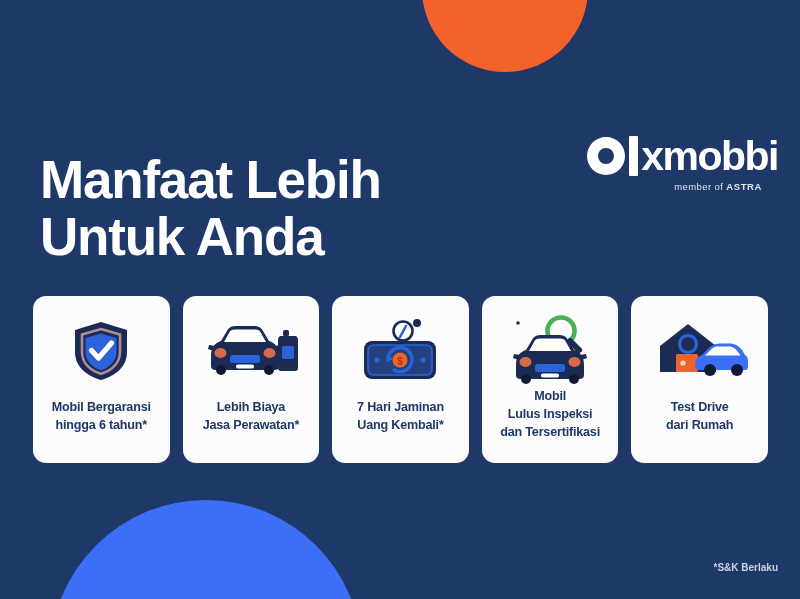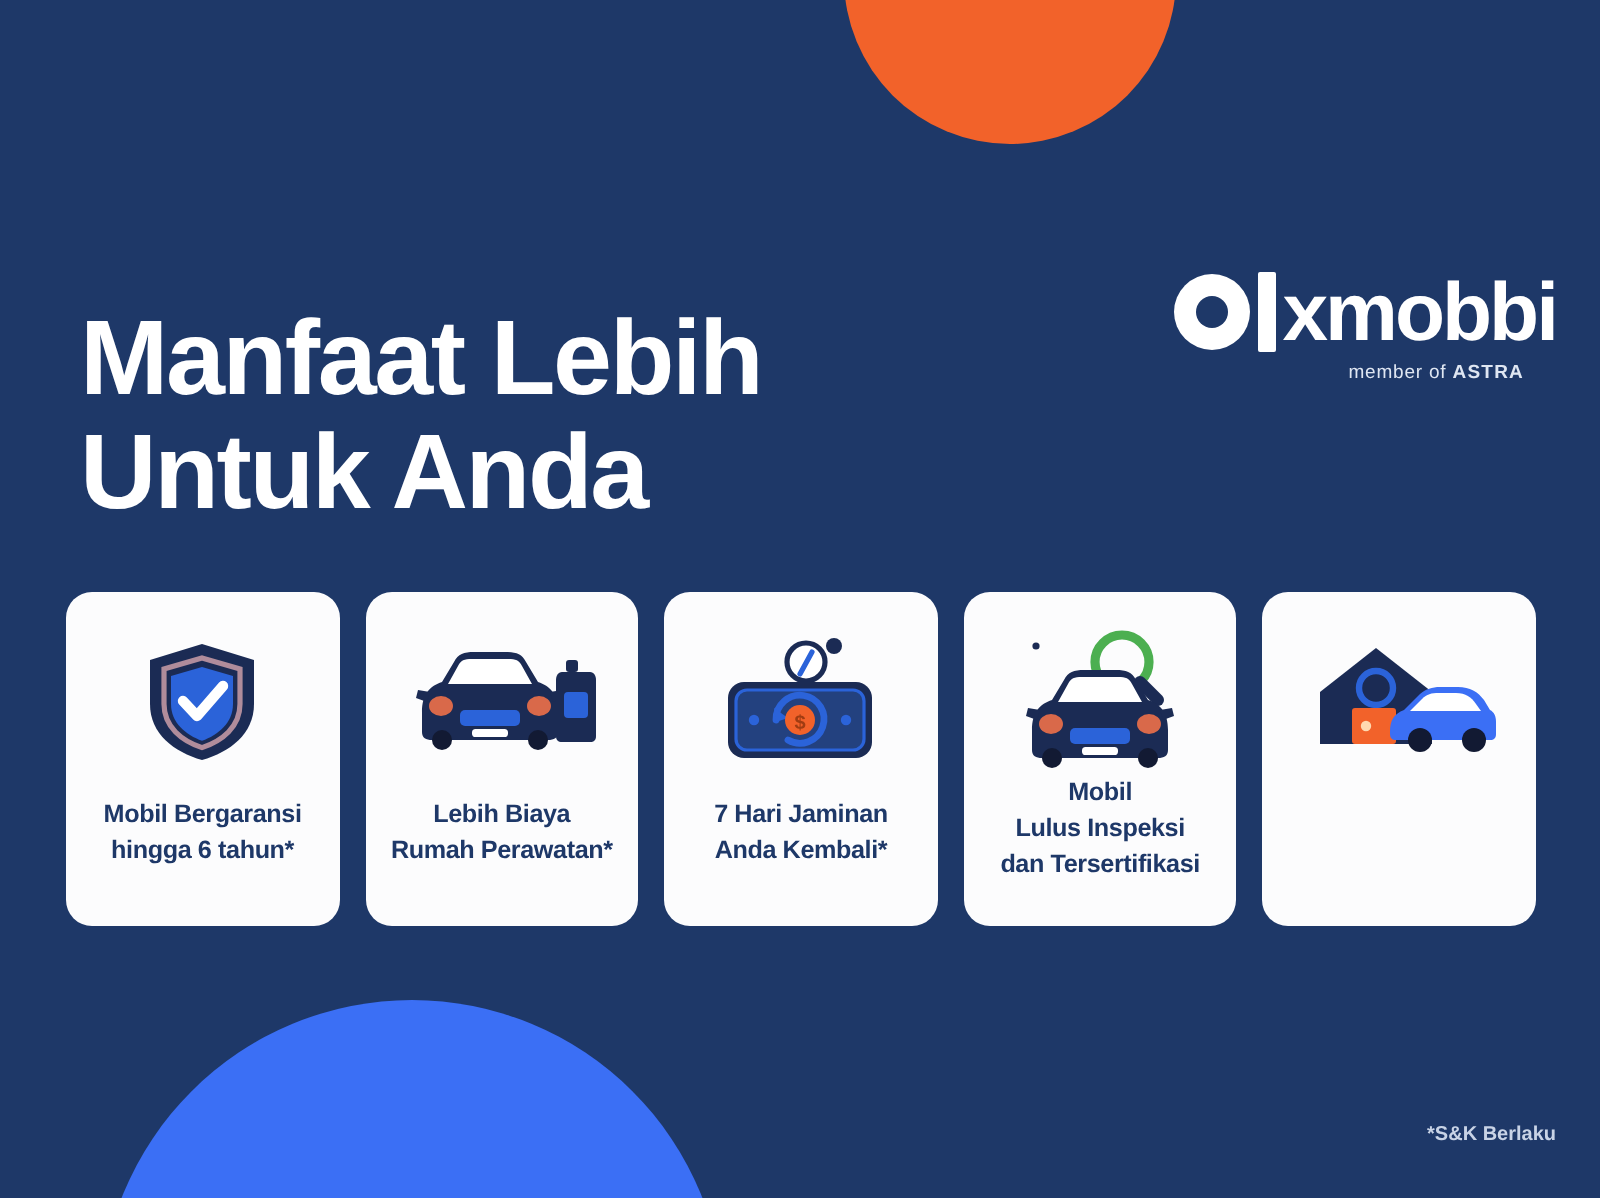--- a/index.html
+++ b/index.html
@@ -220,21 +220,21 @@
           <circle cx="18" cy="48" r="5" fill="#121A33"></circle>
           <circle cx="66" cy="48" r="5" fill="#121A33"></circle>
 
           <rect x="80" y="8" width="6" height="6" rx="1.5" fill="#1B2B54"></rect>
           <path d="M78 14 H92 C94 14 95 16 95 18 V46 C95 48 94 49 92 49 H78 C76 49 75 48 75 46 V18 C75 16 76 14 78 14 Z" fill="#1B2B54"></path>
           <rect x="79" y="24" width="12" height="13" rx="2" fill="#2B63D9"></rect>
         </svg>
       </div>
       <div class="card-label">
         <span>Lebih Biaya</span>
-        <span>Rumah Perawatan*</span>
+        <span>Jasa Perawatan*</span>
       </div>
     </div>
 
     <div class="card">
       <div class="card-icon">
         <svg width="92" height="66" viewBox="0 0 92 66" aria-hidden="true">
           <circle cx="63" cy="5" r="4" fill="#1B2B54"></circle>
           <circle cx="49" cy="13" r="9.5" fill="#FFFFFF" stroke="#1B2B54" stroke-width="2.6"></circle>
           <path d="M52 8 L46 19" stroke="#2B63D9" stroke-width="2.6" stroke-linecap="round"></path>
           <rect x="10" y="23" width="72" height="38" rx="8" fill="#1B2B54"></rect>
@@ -242,21 +242,21 @@
           <circle cx="23" cy="42" r="2.6" fill="#2B63D9"></circle>
           <circle cx="69" cy="42" r="2.6" fill="#2B63D9"></circle>
           <path d="M34 42 A12 12 0 1 1 40 52" fill="none" stroke="#2B63D9" stroke-width="3.4" stroke-linecap="round"></path>
           <path d="M33 36 L34 43 L40 41 Z" fill="#2B63D9"></path>
           <circle cx="46" cy="42" r="7.5" fill="#F2622A"></circle>
           <text x="46" y="46.5" font-size="10" font-weight="bold" fill="#A03C12" text-anchor="middle" font-family="Liberation Sans, sans-serif">$</text>
         </svg>
       </div>
       <div class="card-label">
         <span>7 Hari Jaminan</span>
-        <span>Anda Kembali*</span>
+        <span>Uang Kembali*</span>
       </div>
     </div>
 
     <div class="card">
       <div class="card-icon">
         <svg width="92" height="74" viewBox="0 0 92 74" aria-hidden="true">
           <circle cx="14" cy="9" r="1.8" fill="#1B2B54"></circle>
           <circle cx="57" cy="17" r="13.5" fill="none" stroke="#4CAF50" stroke-width="4.6"></circle>
           <path d="M66 27 L75 36" stroke="#1B2B54" stroke-width="6" stroke-linecap="round"></path>
 
@@ -287,19 +287,23 @@
           <circle cx="38" cy="24" r="8.5" fill="none" stroke="#2B63D9" stroke-width="3.2"></circle>
           <rect x="26" y="34" width="22" height="18" rx="1.5" fill="#F2622A"></rect>
           <circle cx="33" cy="43" r="2.6" fill="#FFD9B0"></circle>
 
           <path d="M45 46 C45 40 47 37 52 35 L60 27 C63 24.5 66 23.5 70 23.5 H79 C85 23.5 89 26 92 30 L95 35 C97 36 98 38 98 41 V47 C98 49 97 50 95 50 H48 C46 50 45 49 45 47 Z" fill="#3B6FF5"></path>
           <path d="M61 29.5 C63.5 27 65.5 26.5 69.5 26.5 H78 C83 26.5 85.5 28.5 88 32 L90.5 35.5 H55 Z" fill="#FFFFFF"></path>
           <circle cx="60" cy="50" r="6" fill="#121A33"></circle>
           <circle cx="87" cy="50" r="6" fill="#121A33"></circle>
         </svg>
       </div>
+      <div class="card-label">
+        <span>Test Drive</span>
+        <span>dari Rumah</span>
+      </div>
     </div>
 
   </div>
 
   <div id="footnote">*S&amp;K Berlaku</div>
 
 </div>
 
 </body></html>

